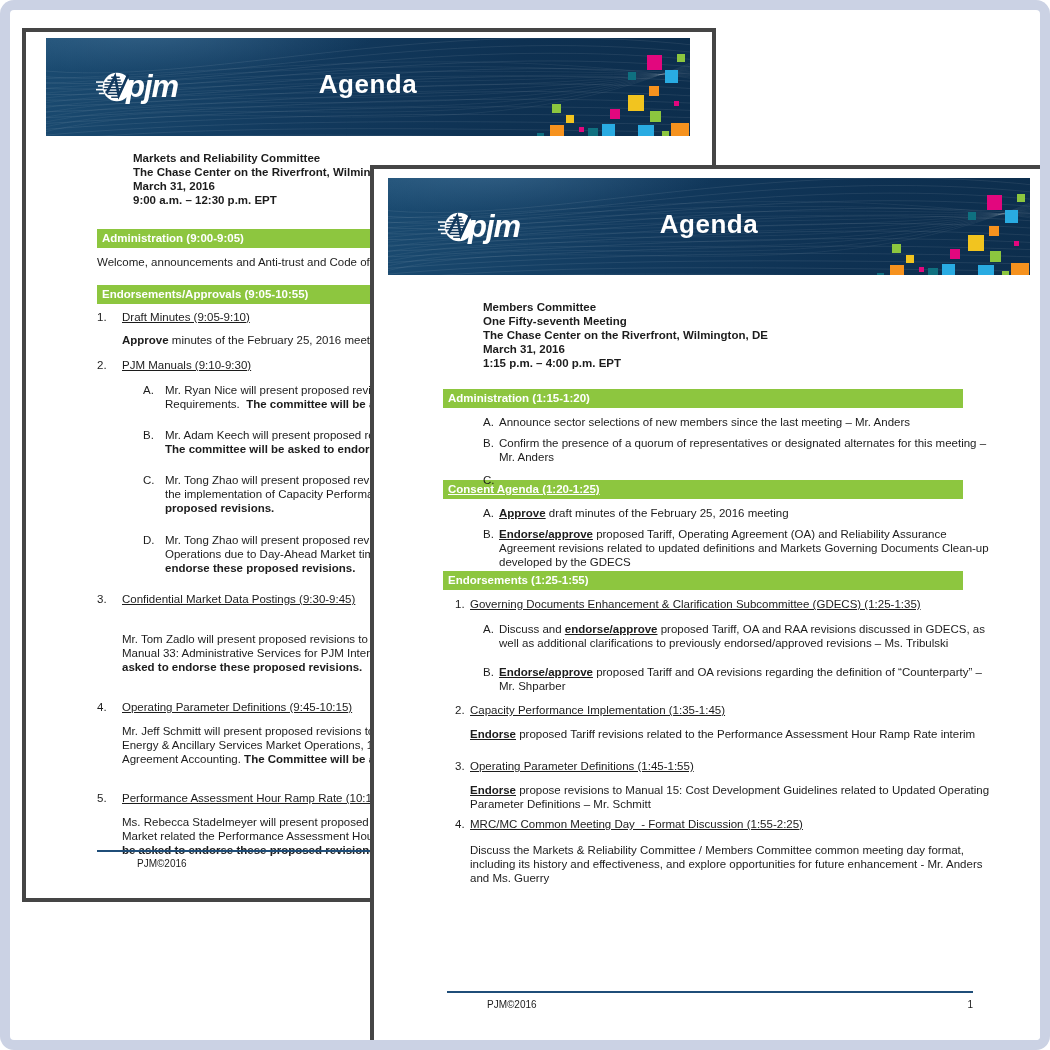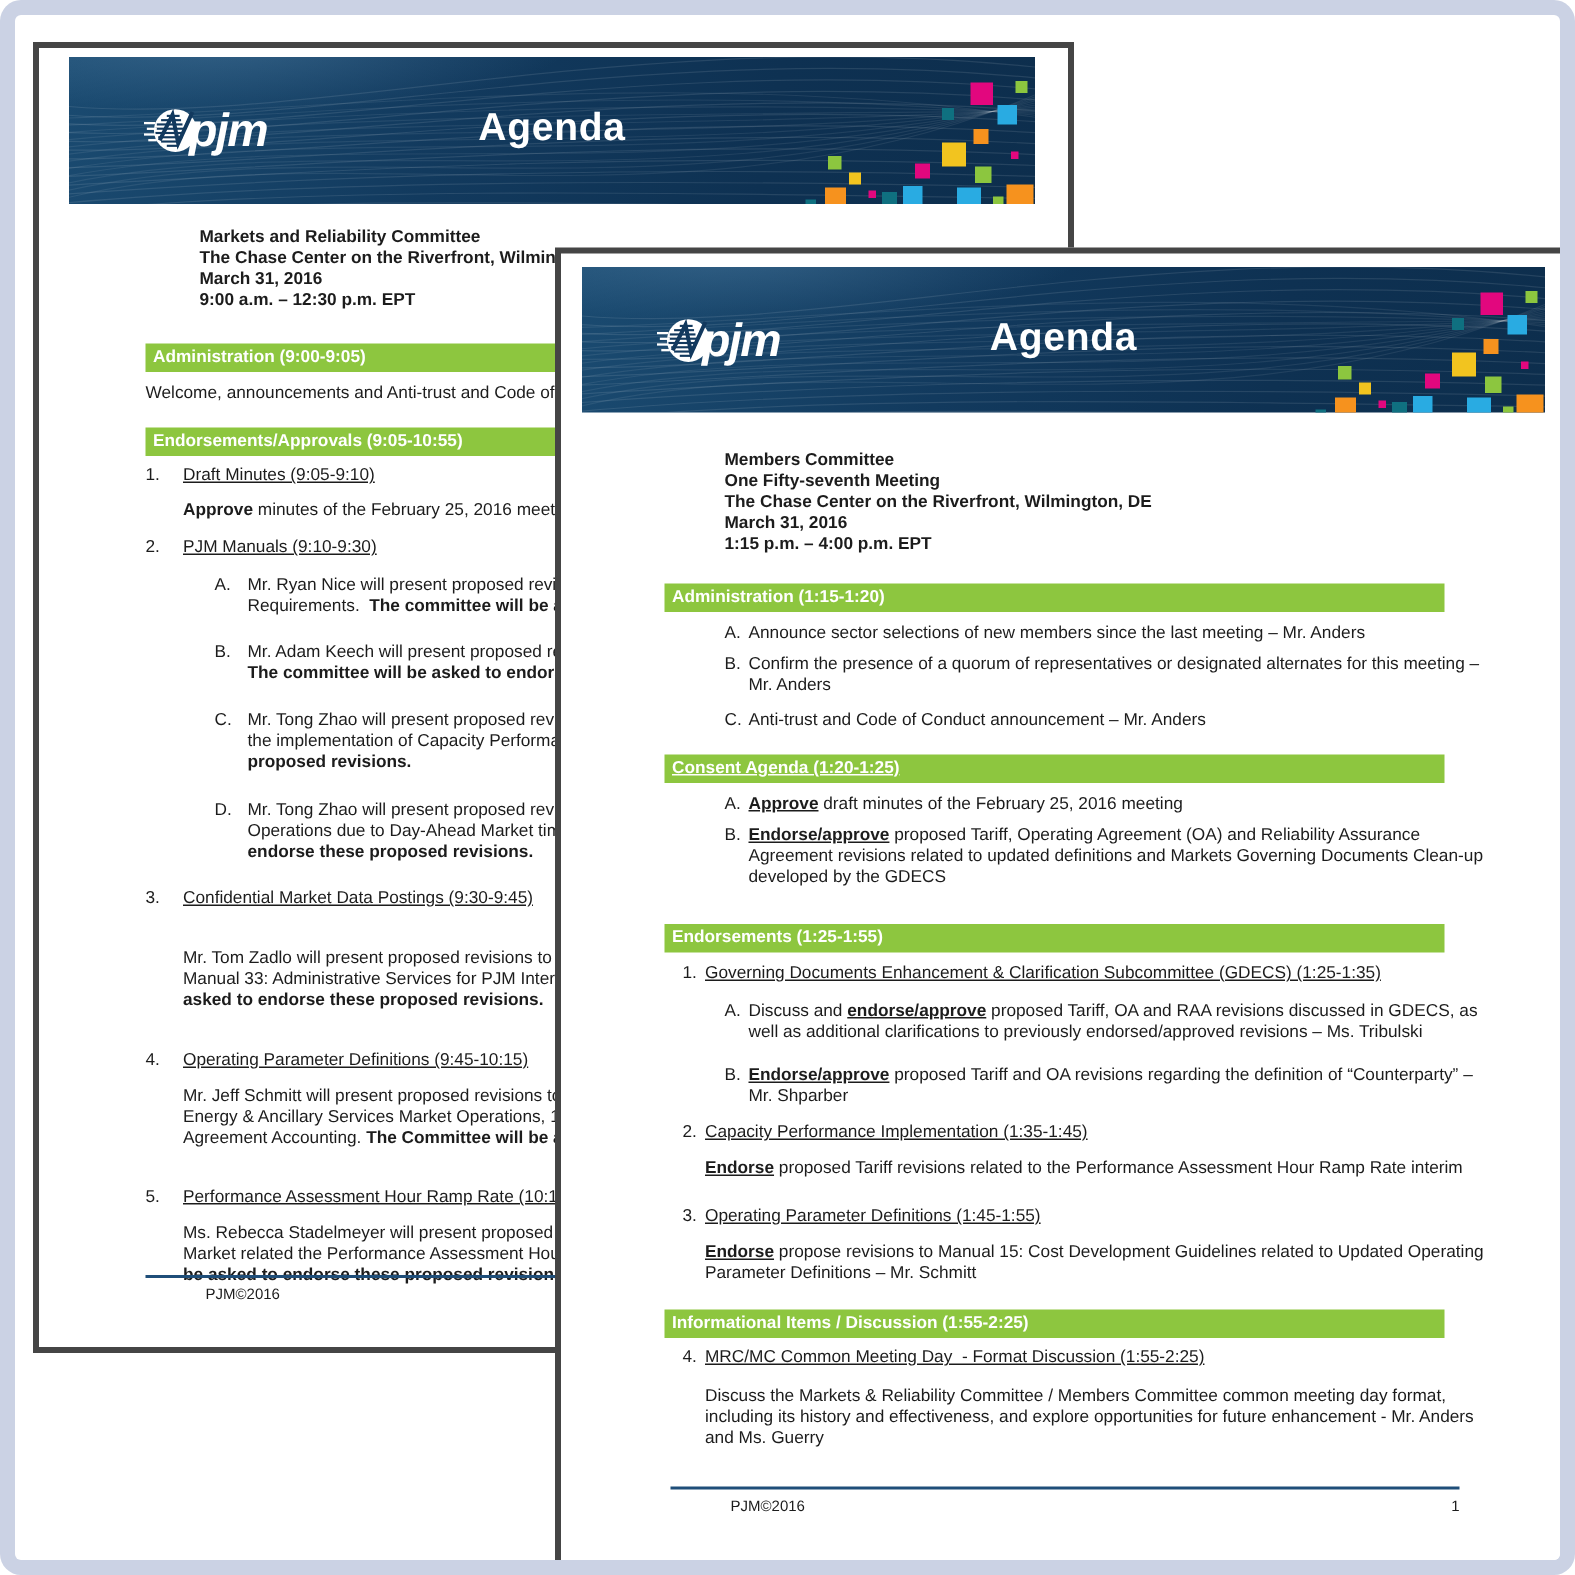--- a/index.html
+++ b/index.html
@@ -322,40 +322,37 @@
           </div>
           <div class="subrow" style="margin-top: 7px;">
             <span class="lbl">B.</span>
             <div>
               <div class="line"><span>Confirm the presence of a quorum of representatives or designated alternates for this meeting –</span></div>
               <div class="line"><span>Mr. Anders</span></div>
             </div>
           </div>
           <div class="subrow" style="margin-top: 9px;">
             <span class="lbl">C.</span>
-            <div>
-              <div class="line"><span>Anti-trust and Code of Conduct announcement – Mr. Anders</span></div>
-            </div>
           </div>
           <div class="bar" style="margin-top: 16px; text-decoration: underline;">Consent Agenda (1:20-1:25)</div>
           <div class="subrow" style="margin-top: 7px;">
             <span class="lbl">A.</span>
             <div>
               <div class="line"><span class="b u">Approve</span><span> draft minutes of the February 25, 2016 meeting</span></div>
             </div>
           </div>
           <div class="subrow" style="margin-top: 7px;">
             <span class="lbl">B.</span>
             <div>
               <div class="line"><span class="b u">Endorse/approve</span><span> proposed Tariff, Operating Agreement (OA) and Reliability Assurance</span></div>
               <div class="line"><span>Agreement revisions related to updated definitions and Markets Governing Documents Clean-up</span></div>
               <div class="line"><span>developed by the GDECS</span></div>
             </div>
           </div>
-          <div class="bar" style="margin-top: 24px;">Endorsements (1:25-1:55)</div>
+          <div class="bar" style="margin-top: 2px;">Endorsements (1:25-1:55)</div>
           <div class="numrow" style="margin-top: 7px;">
             <span class="lbl">1.</span>
             <div class="line"><span class="u">Governing Documents Enhancement &amp; Clarification Subcommittee (GDECS) (1:25-1:35)</span></div>
           </div>
           <div class="subrow" style="margin-top: 11px;">
             <span class="lbl">A.</span>
             <div>
               <div class="line"><span>Discuss and </span><span class="b u">endorse/approve</span><span> proposed Tariff, OA and RAA revisions discussed in GDECS, as</span></div>
               <div class="line"><span>well as additional clarifications to previously endorsed/approved revisions – Ms. Tribulski</span></div>
             </div>
@@ -375,21 +372,20 @@
             <div class="line"><span class="b u">Endorse</span><span> proposed Tariff revisions related to the Performance Assessment Hour Ramp Rate interim</span></div>
           </div>
           <div class="numrow" style="margin-top: 18px;">
             <span class="lbl">3.</span>
             <div class="line"><span class="u">Operating Parameter Definitions (1:45-1:55)</span></div>
           </div>
           <div class="para" style="margin-top: 10px;">
             <div class="line"><span class="b u">Endorse</span><span> propose revisions to Manual 15: Cost Development Guidelines related to Updated Operating</span></div>
             <div class="line"><span>Parameter Definitions – Mr. Schmitt</span></div>
           </div>
-          <div class="bar" style="margin-top: 17px;">Informational Items / Discussion (1:55-2:25)</div>
           <div class="numrow" style="margin-top: 6px;">
             <span class="lbl">4.</span>
             <div class="line"><span class="u">MRC/MC Common Meeting Day  - Format Discussion (1:55-2:25)</span></div>
           </div>
           <div class="para" style="margin-top: 12px;">
             <div class="line"><span>Discuss the Markets &amp; Reliability Committee / Members Committee common meeting day format,</span></div>
             <div class="line"><span>including its history and effectiveness, and explore opportunities for future enhancement - Mr. Anders</span></div>
             <div class="line"><span>and Ms. Guerry</span></div>
           </div>
         </div>

